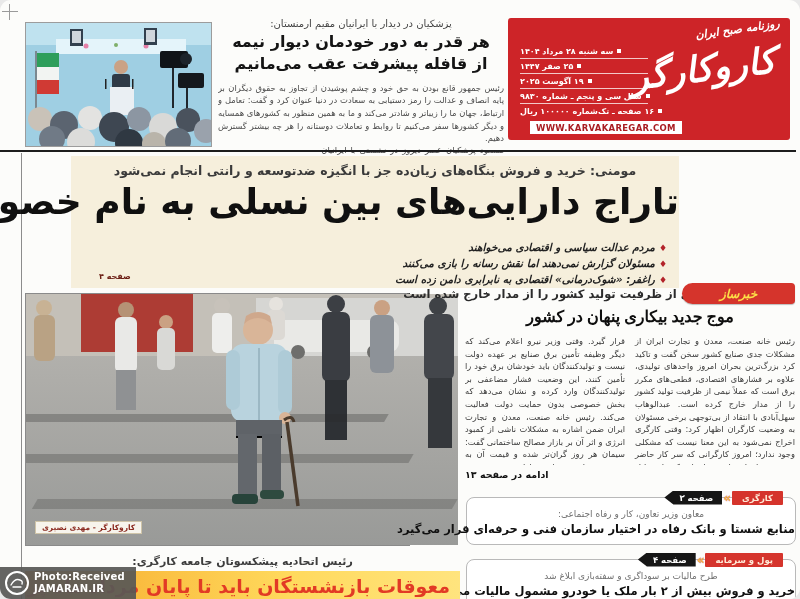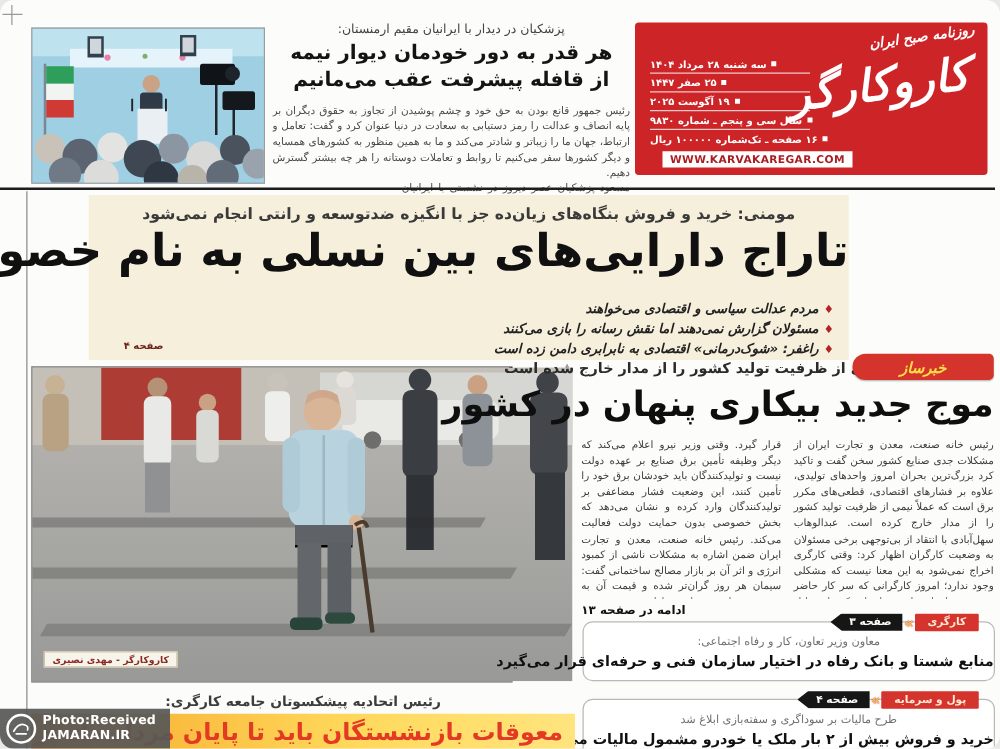--- a/index.html
+++ b/index.html
@@ -49,21 +49,21 @@
 
   
   .street-photo { position:absolute; left:25px; top:293px; width:385px; height:253px; border:1px solid #8a8a8a; background:#a9a9a7; }
   .street-photo svg { display:block; }
   .photo-caption { position:absolute; left:9px; bottom:11px; background:#f7f4ec; border:1px solid #cfc4a8; padding:1px 6px; font-size:7.5px; font-weight:bold; color:#8b2a20; direction:rtl; white-space:nowrap; }
 
   
   .story2 { position:absolute; left:465px; top:283px; width:330px; }
   .s2-label { position:absolute; right:0; top:0; width:113px; height:21px; background:#d5342c; border-radius:11px 4px 4px 11px; color:#fde047; font-size:12px; font-weight:bold; font-style:italic; display:flex; align-items:center; justify-content:center; direction:rtl; letter-spacing:2px; box-shadow:0 1px 1px rgba(0,0,0,.25); }
   .s2-kicker { direction:rtl; text-align:center; font-size:11.5px; font-weight:bold; color:#2b2b2b; padding:4px 86px 0 10px; white-space:nowrap; }
-  .s2-headline { direction:rtl; text-align:right; font-size:28px; font-weight:bold; color:#0e0e0e; margin-top:6px; white-space:nowrap; }
+  .s2-headline { direction:rtl; text-align:center; font-size:16px; font-weight:bold; color:#0e0e0e; margin-top:6px; white-space:nowrap;font-family:Liberation Serif, serif; }
   .s2-body { margin-top:9px; direction:rtl; display:flex; gap:10px; height:130px; overflow:hidden; }
   .s2-col { flex:1; font-size:8.3px; line-height:1.52; color:#3b3b3b; text-align:justify; }
   .s2-continue { direction:rtl; text-align:left; font-weight:bold; font-size:9.5px; color:#111; margin-top:4px; }
 
   
   .pbox { position:absolute; left:466px; width:330px; background:#fff; border:1px solid #b9b9b9; border-radius:8px; }
   .pbox1 { top:497px; height:48px; }
   .pbox2 { top:559px; height:58px; }
   .ribbon { position:absolute; top:-8px; right:12px; display:flex; align-items:center; height:15px; direction:ltr; }
   .rb-page { background:#161616; color:#fff; font-size:8.5px; font-weight:bold; padding:2px 9px 2px 15px; clip-path:polygon(9px 0,100% 0,100% 100%,9px 100%,0 50%); direction:rtl; white-space:nowrap; }

